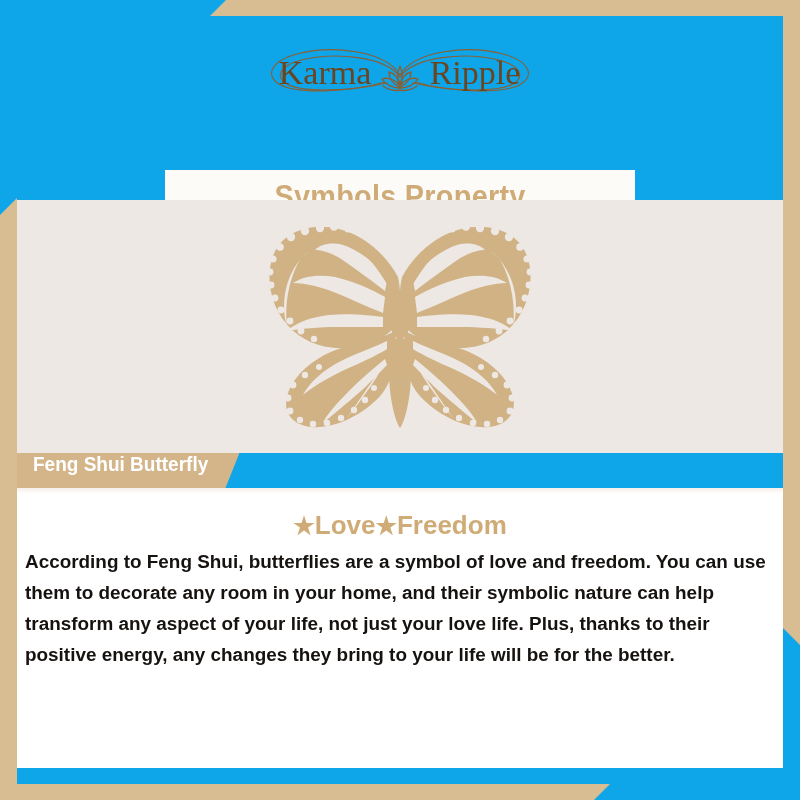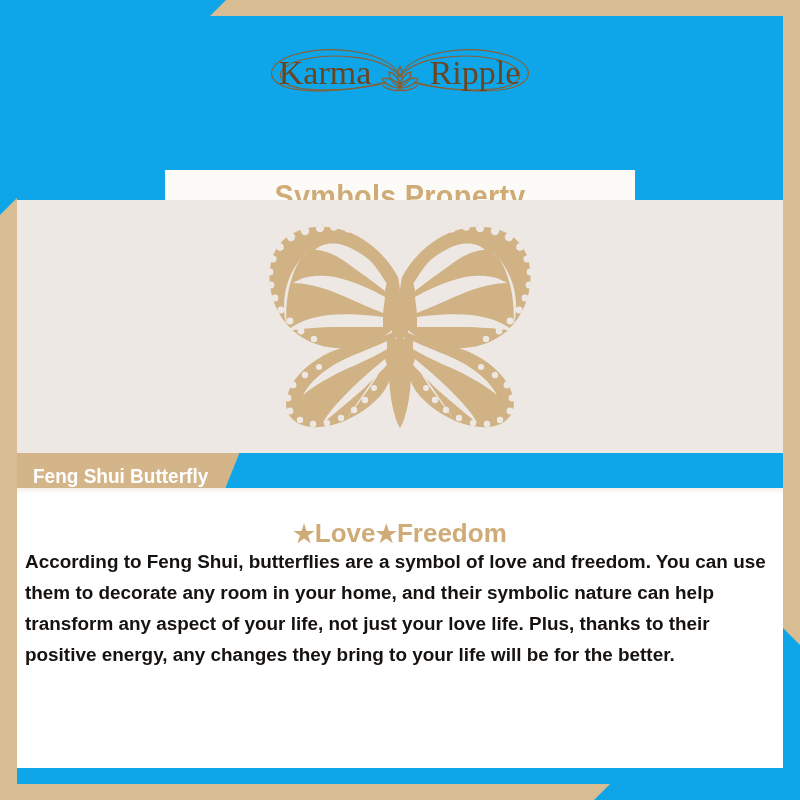--- a/index.html
+++ b/index.html
@@ -121,21 +121,21 @@
 
   
   .ribbon {
     position: absolute;
     left: 17px;
     top: 453px;
     height: 35px;
     padding: 0 22px 0 16px;
     background: #d3b589;
     display: flex;
-    align-items: flex-end;
+    align-items: flex-start;
     clip-path: polygon(0 0, 100% 0, calc(100% - 14px) 100%, 0 100%);
   }
   .ribbon-text {
     font-family: "Liberation Sans", sans-serif;
     font-weight: bold;
     font-size: 20px;
     color: #ffffff;
     white-space: nowrap;
     transform: scaleX(0.95);
     transform-origin: left center;
@@ -162,21 +162,20 @@
     position: absolute;
     left: 0;
     top: 22px;
     width: 766px;
     text-align: center;
     font-family: "Liberation Sans", sans-serif;
     font-weight: bold;
     font-size: 26px;
     color: #cfac77;
     white-space: nowrap;
-    margin-top: 8px;
   }
   .tagline .star { font-size: 24px; letter-spacing: 0; }
   .tagline .word { letter-spacing: 0; }
 
   .paragraph {
     position: absolute;
     left: 8px;
     top: 58px;
     width: 760px;
     font-family: "Liberation Sans", sans-serif;

